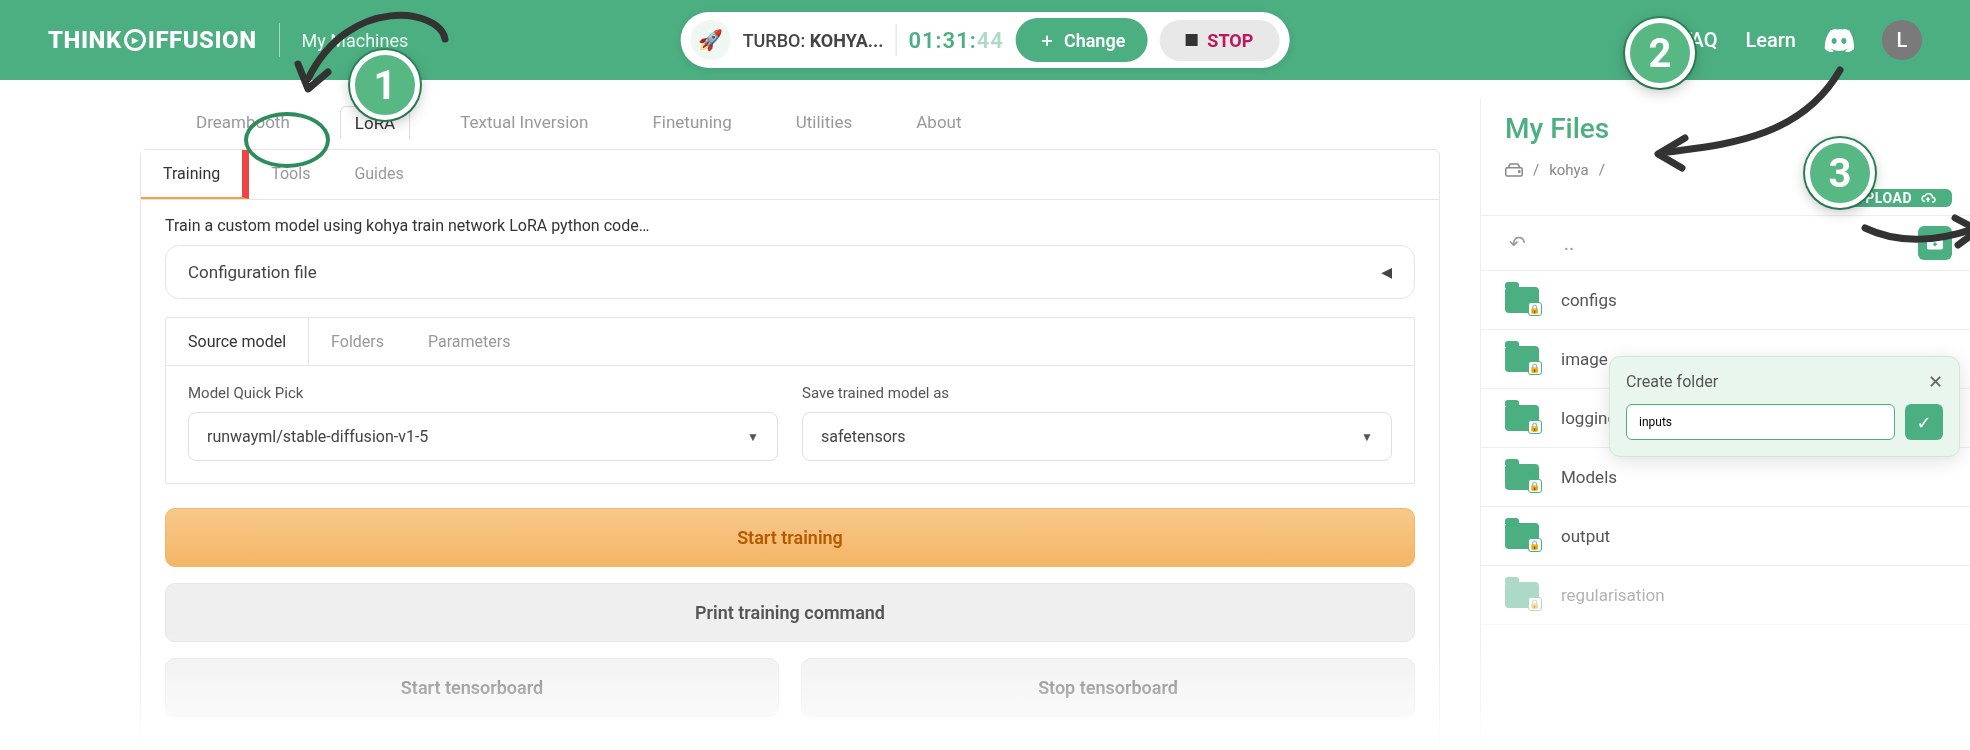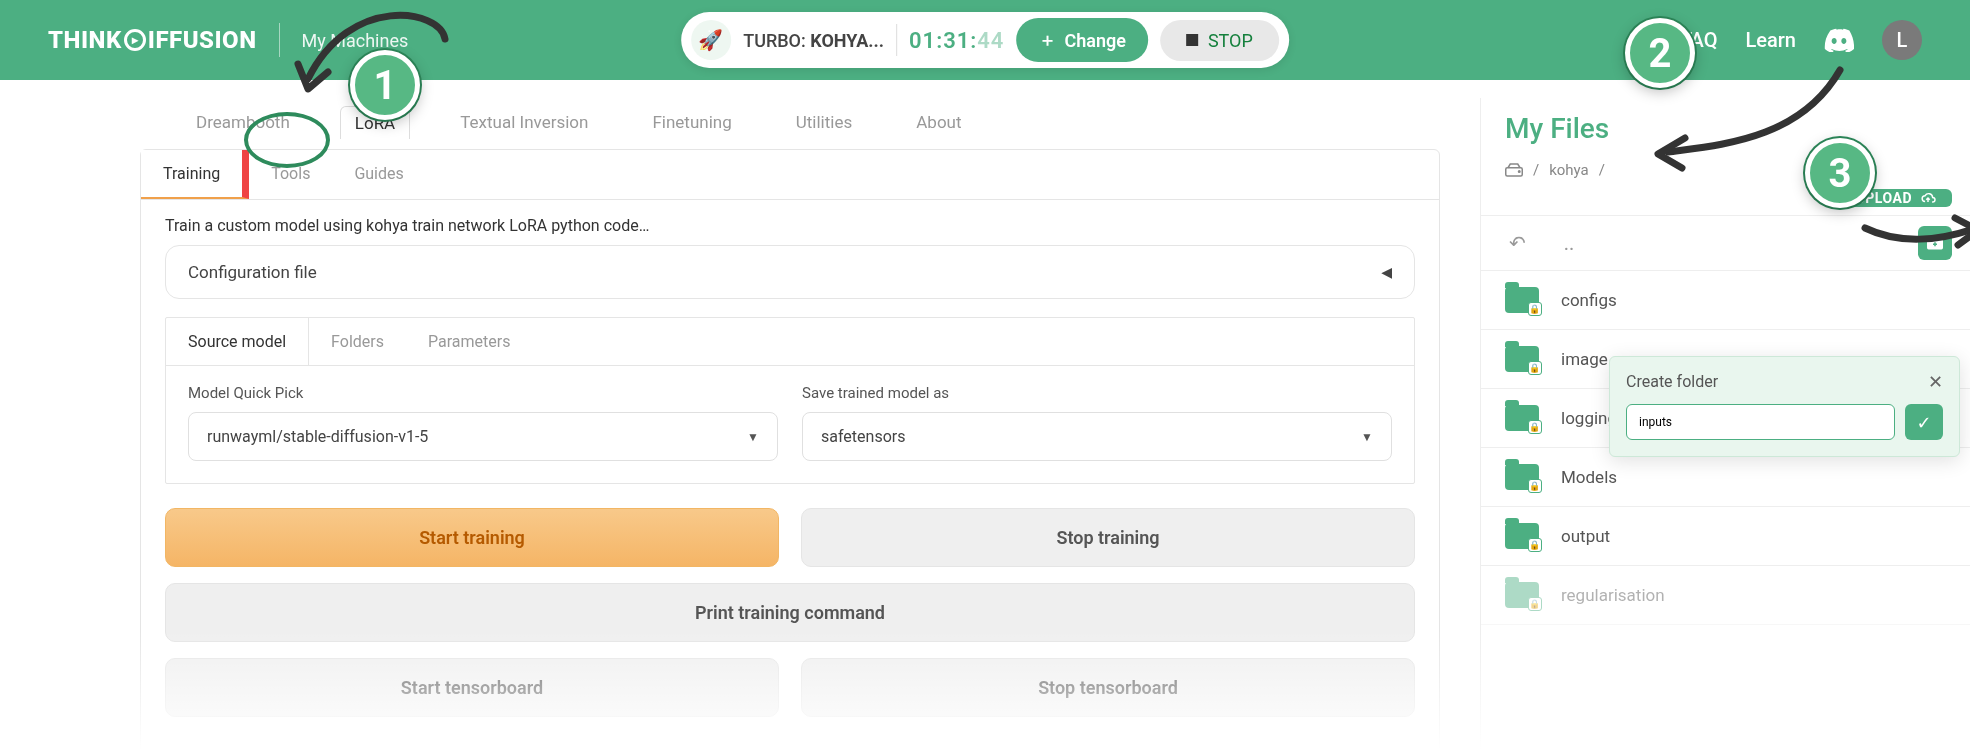--- a/index.html
+++ b/index.html
@@ -13,21 +13,21 @@
 .mymachines { color:#fff; opacity:0.9; font-size:18px; }
 
 .pill { position:absolute; left:50%; transform:translateX(-50%); background:#fff; border-radius:40px; height:56px; display:flex; align-items:center; padding:0 8px 0 8px; gap:12px; box-shadow:0 2px 8px rgba(0,0,0,0.1); }
 .pill-rocket { width:40px; height:40px; border-radius:50%; background:#eef7f1; display:flex; align-items:center; justify-content:center; color:#4CAF82; font-size:20px; margin-left:2px;}
 .pill-label { color:#444; font-size:18px; font-weight:500; }
 .pill-label b { font-weight:700; }
 .pill-sep { width:1px; height:32px; background:#ddd; }
 .pill-time { font-family: ui-monospace, Menlo, monospace; color:#4CAF82; font-size:22px; font-weight:600; letter-spacing:1px; }
 .pill-time .fade { opacity:0.45; }
 .btn-change { background:#4CAF82; color:#fff; border:none; border-radius:28px; padding:10px 22px; font-size:18px; font-weight:600; display:flex; align-items:center; gap:8px; cursor:pointer;}
-.btn-stop { background:#e8e8e8; color:#15803d; border:none; border-radius:28px; padding:10px 26px; font-size:18px; font-weight:400; display:flex; align-items:center; gap:10px; cursor:pointer; margin-right:2px;}
+.btn-stop { background:#e8e8e8; color:#be185d; border:none; border-radius:28px; padding:10px 26px; font-size:18px; font-weight:700; display:flex; align-items:center; gap:10px; cursor:pointer; margin-right:2px;}
 .stop-sq { width:12px; height:12px; background:#333; }
 
 .top-right { margin-left:auto; display:flex; align-items:center; gap:28px; color:#fff; font-size:20px; }
 .top-right a { color:#fff; text-decoration:none; font-weight:500; cursor:pointer;}
 .discord-icon { width:30px; height:24px; cursor:pointer;}
 .avatar { width:40px; height:40px; border-radius:50%; background:#7a7a7a; color:#fff; display:flex; align-items:center; justify-content:center; font-size:20px; font-weight:500; cursor:pointer;}
 
 
 .content { display:flex; padding: 18px 0 0 0; }
 .left { flex: 1; padding: 0 40px 0 140px; max-width:1480px; }
@@ -74,21 +74,21 @@
 .back-row { display:flex; align-items:center; justify-content:space-between; padding:10px 18px 10px 28px; border-top:1px solid #eee; border-bottom:1px solid #eee;}
 .back-left { display:flex; align-items:center; gap:38px; color:#999; font-size:20px;}
 .new-folder-btn { width:34px; height:34px; background:#4CAF82; border-radius:6px; display:flex; align-items:center; justify-content:center; cursor:pointer; color:#fff;}
 
 .folder-row { display:flex; align-items:center; gap:22px; padding:16px 24px; border-bottom:1px solid #eee; color:#555; font-size:17px; cursor:pointer;}
 .folder-row.dim { opacity:0.45; }
 .folder-icn { position:relative; width:34px; height:26px; background:#4CAF82; border-radius:4px; }
 .folder-icn::before { content:''; position:absolute; top:-5px; left:0; width:14px; height:6px; background:#4CAF82; border-radius:3px 3px 0 0;}
 .lock-badge { position:absolute; right:-3px; bottom:-3px; width:14px; height:14px; background:#fff; border-radius:3px; display:flex; align-items:center; justify-content:center; font-size:9px; color:#4CAF82; border:1px solid #4CAF82;}
 
-.create-pop { position:absolute; top:258px; left:128px; right:10px; background:#e9f6ee; border:1px solid #cde8d8; border-radius:6px; padding:14px 16px 16px; box-shadow:0 4px 20px rgba(0,0,0,0.12); z-index:20;}
+.create-pop { position:absolute; top:258px; left:128px; right:10px; background:#e9f6ee; border:1px solid #cde8d8; border-radius:11px; padding:14px 16px 16px; box-shadow:0 4px 20px rgba(0,0,0,0.12); z-index:20;}
 .create-pop .pop-head { display:flex; justify-content:space-between; align-items:center; color:#555; font-size:16px; margin-bottom:12px;}
 .create-pop .pop-close { cursor:pointer; color:#666; font-size:18px; }
 .create-pop .pop-body { display:flex; gap:10px; }
 .create-pop input { flex:1; border:1px solid #4CAF82; border-radius:6px; padding:10px 12px; font-size:12px; background:#fff; outline:none;}
 .create-pop .ok { width:38px; background:#4CAF82; border:none; border-radius:6px; color:#fff; font-size:18px; cursor:pointer;}
 
 
 .anno-circle { position:absolute; width:70px; height:70px; border-radius:50%; background:#57b884; border:5px solid #fff; box-shadow:0 4px 14px rgba(0,0,0,0.25),0 0 0 2px #2e8b5c; display:flex; align-items:center; justify-content:center; color:#fff; font-size:40px; font-weight:700; z-index:50; pointer-events:none;}
 .anno-ellipse { position:absolute; border:4px solid #2e8b5c; border-radius:50%; z-index:40; pointer-events:none;}
 .arrow-svg { position:absolute; z-index:45; pointer-events:none; }
@@ -180,21 +180,20 @@
               <div class="select">
                 <span>safetensors</span>
                 <span class="caret-down">▼</span>
               </div>
             </div>
           </div>
         </div>
 
         <div class="btn-row">
           <button class="btn-big btn-start">Start training</button>
-          <button class="btn-big btn-greylight">Stop training</button>
         </div>
         <button class="btn-full">Print training command</button>
         <div class="btn-row" style="margin-top:0;">
           <button class="btn-big btn-greylight">Start tensorboard</button>
           <button class="btn-big btn-greylight">Stop tensorboard</button>
         </div>
       </div>
     </div>
   </div>
 

